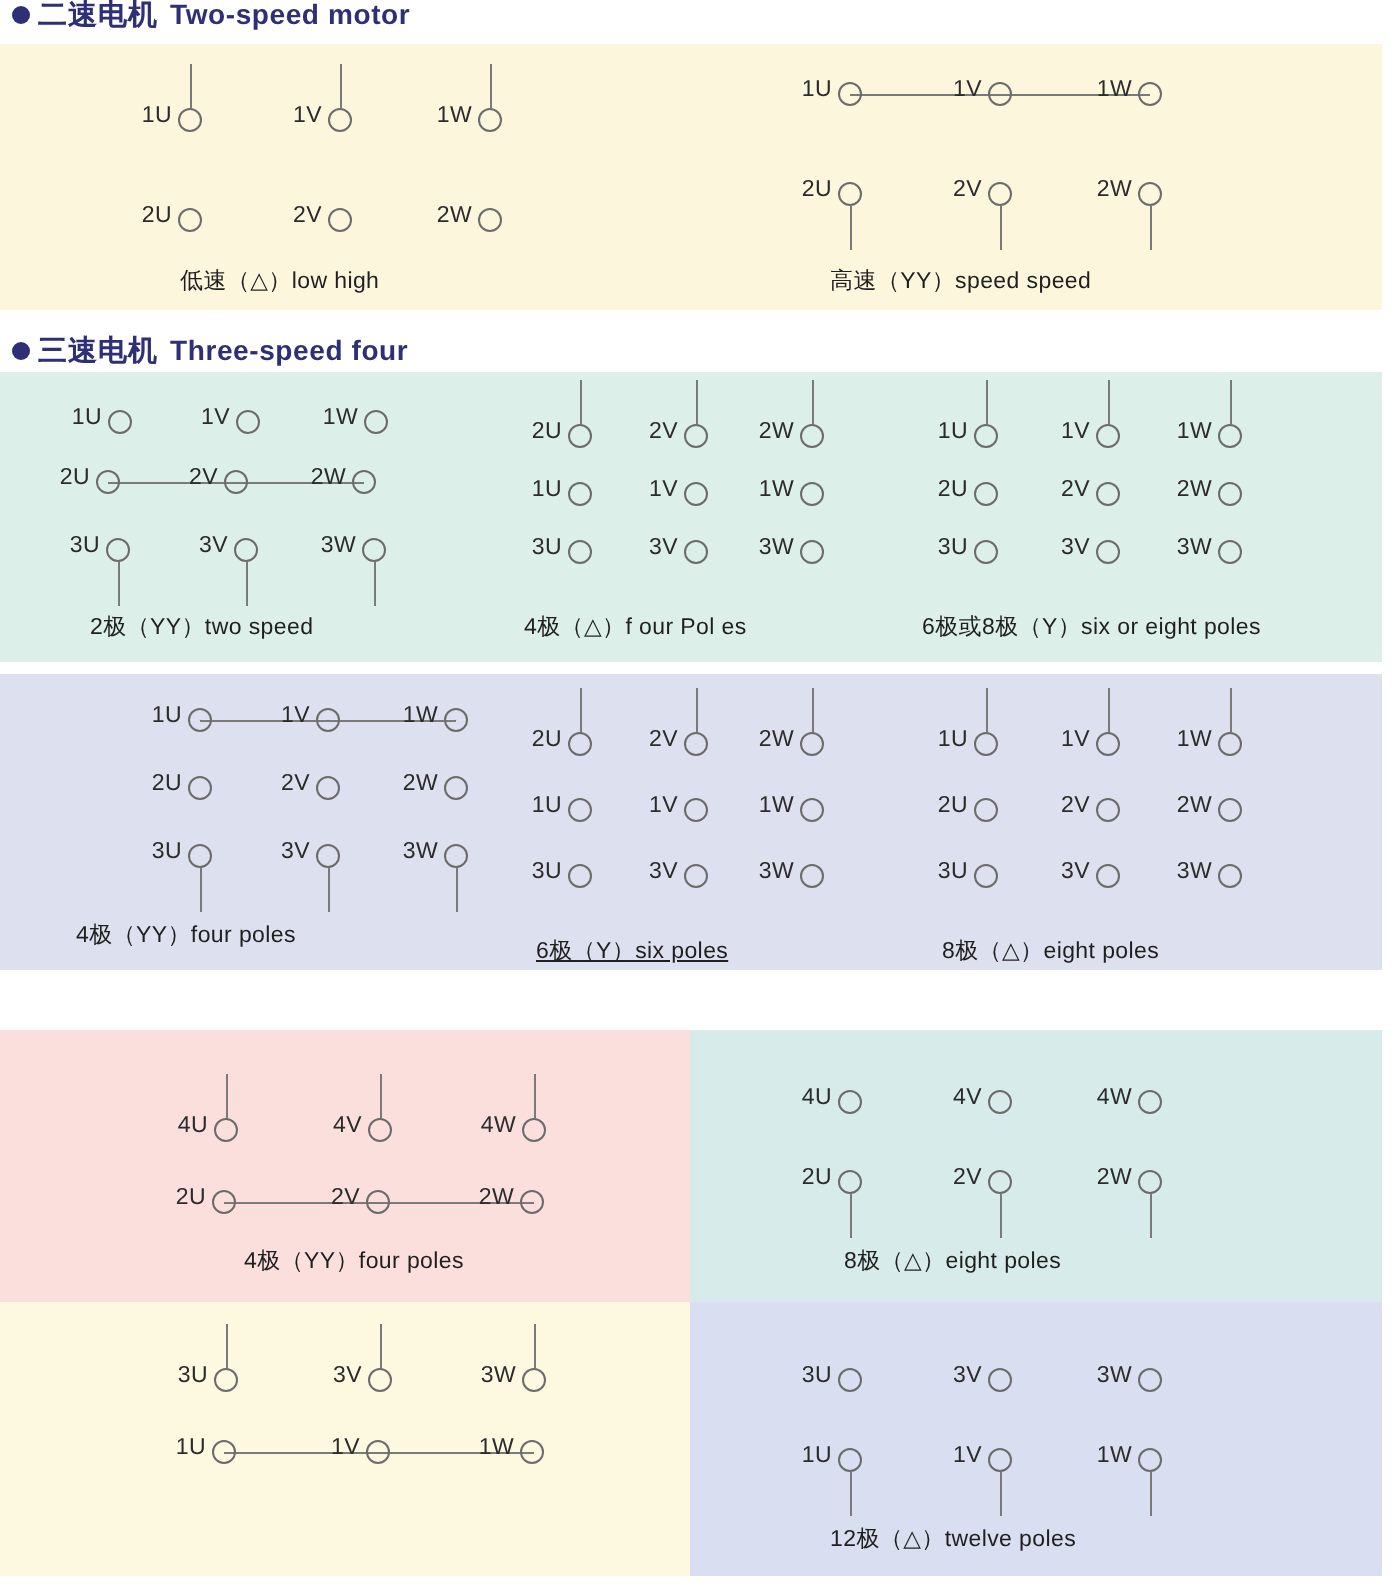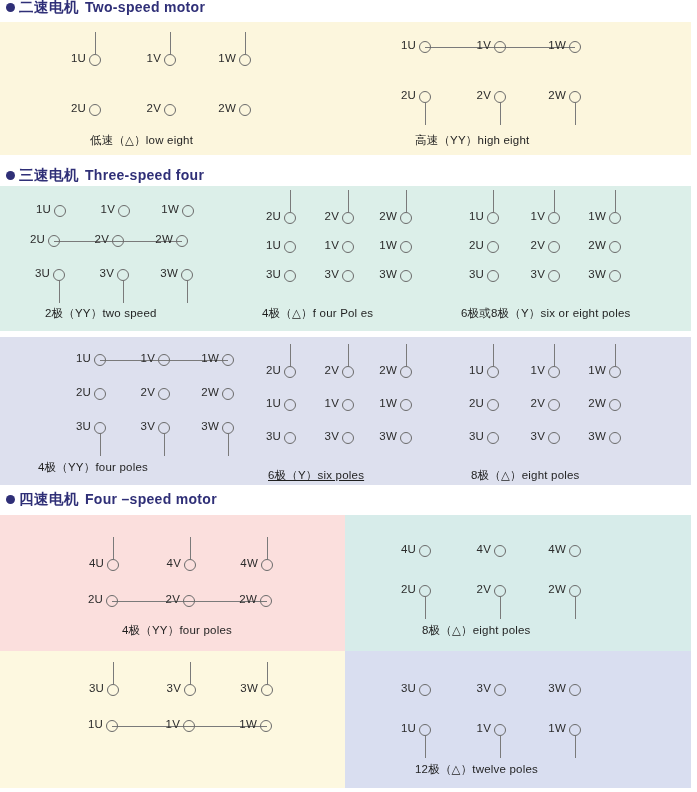--- a/index.html
+++ b/index.html
@@ -111,21 +111,21 @@
     <span class="circ"></span>
   </div>
   <div class="node" style="left:75px;top:50px;">
     <span class="lbl">2V</span>
     <span class="circ"></span>
   </div>
   <div class="node" style="left:150px;top:50px;">
     <span class="lbl">2W</span>
     <span class="circ"></span>
   </div>
-  <span class="cap" style="left:-5px;top:73px;">低速（△）low eight</span>
+  <span class="cap" style="left:-5px;top:73px;">低速（△）low high</span>
 </div>
 
 <div class="grp" style="left:425px;top:47px;">
   <span class="link" style="left:0px;top:0px;width:150px;"></span>
   <div class="node" style="left:0px;top:0px;">
     <span class="lbl">1U</span>
     <span class="circ"></span>
   </div>
   <div class="node" style="left:75px;top:0px;">
     <span class="lbl">1V</span>
@@ -143,21 +143,21 @@
   <div class="node" style="left:75px;top:50px;">
     <span class="lbl">2V</span>
     <span class="stem down"></span>
     <span class="circ"></span>
   </div>
   <div class="node" style="left:150px;top:50px;">
     <span class="lbl">2W</span>
     <span class="stem down"></span>
     <span class="circ"></span>
   </div>
-  <span class="cap" style="left:-10px;top:86px;">高速（YY）high eight</span>
+  <span class="cap" style="left:-10px;top:86px;">高速（YY）speed speed</span>
 </div>
 
 <div class="sec-head" style="top:168px;">
   <span class="bullet"></span>
   <span class="sec-title-cn">三速电机</span>
   <span class="sec-title-en">Three-speed four</span>
 </div>
 <div class="panel bg-mint" style="left:0;top:186px;width:691px;height:145px;"></div>
 
 <div class="grp" style="left:60px;top:211px;">
@@ -415,25 +415,20 @@
     <span class="lbl">3V</span>
     <span class="circ"></span>
   </div>
   <div class="node" style="left:122px;top:66px;">
     <span class="lbl">3W</span>
     <span class="circ"></span>
   </div>
   <span class="cap" style="left:-22px;top:96px;">8极（△）eight poles</span>
 </div>
 
-<div class="sec-head" style="top:492px;">
-  <span class="bullet"></span>
-  <span class="sec-title-cn">四速电机</span>
-  <span class="sec-title-en">Four –speed motor</span>
-</div>
 
 <div class="panel bg-pink" style="left:0;top:515px;width:345px;height:136px;"></div>
 <div class="panel bg-teal" style="left:345px;top:515px;width:346px;height:136px;"></div>
 <div class="panel bg-cream2" style="left:0;top:651px;width:345px;height:137px;"></div>
 <div class="panel bg-lav2" style="left:345px;top:651px;width:346px;height:137px;"></div>
 
 <div class="grp" style="left:113px;top:565px;">
   <div class="node" style="left:0px;top:0px;">
     <span class="lbl">4U</span>
     <span class="stem up"></span>

